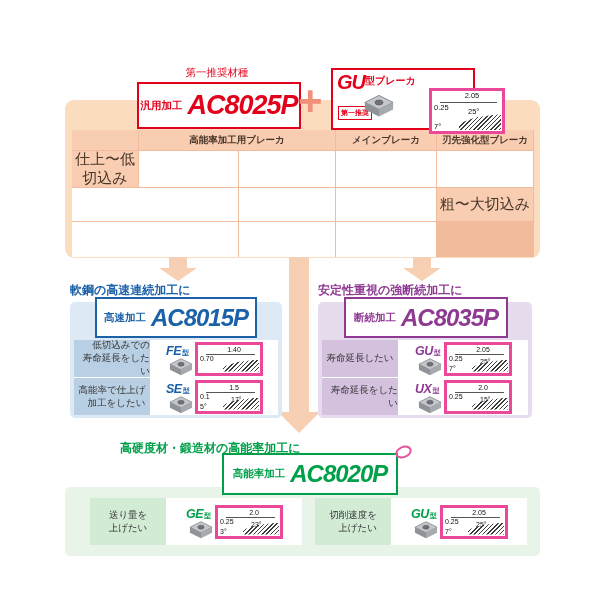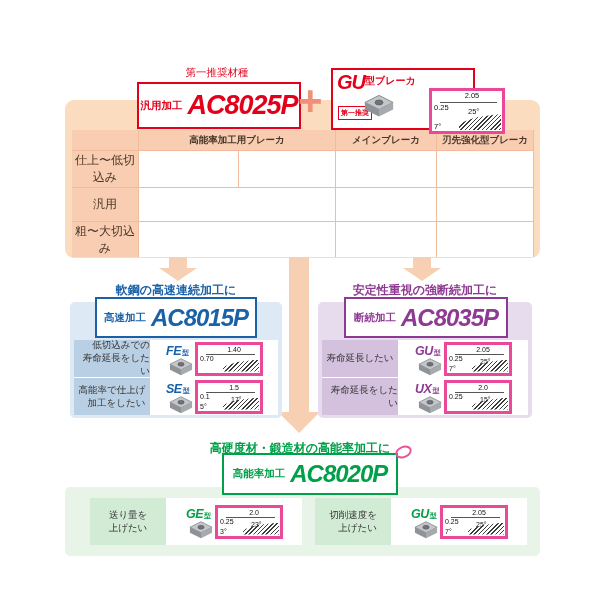--- a/index.html
+++ b/index.html
@@ -24,21 +24,21 @@
             font-size:7px;font-weight:bold;padding:1px 2px;}
   .gu-ins{position:absolute;left:31px;top:24px;width:30px;height:24px;}
   .gu-prof{position:absolute;left:64px;top:12px;}
   
   .tbl{left:72px;top:130px;width:462px;display:grid;z-index:1;
        grid-template-columns:66px 99px 96px 100px 96px;grid-template-rows:20px 36px 33px 35px;
        gap:1px;background:var(--peachline);}
   .th{background:var(--peachcell);font-size:9.5px;font-weight:bold;color:#4a372a;
       display:flex;align-items:center;justify-content:center;}
   .span2{grid-column:span 2;}
-  .tlabel{background:var(--peachcell);font-size:12px;color:#4a372a;
+  .tlabel{background:var(--peachcell);font-size:15px;color:#4a372a;
           display:flex;align-items:center;justify-content:center;text-align:center;}
   .tcell,.scontent{background:#fff;display:flex;align-items:center;justify-content:center;padding:0 1px;}
   
   .cellbody{display:flex;align-items:center;gap:2px;}
   .lhs{display:flex;flex-direction:column;align-items:flex-start;line-height:1;}
   .tname{font-weight:bold;}
   .tname b{font-style:italic;font-size:12.5px;letter-spacing:-0.5px;}
   .kata{font-size:7px;margin-left:1px;} .blue .tname{color:var(--blue);}
   .purple .tname{color:var(--purple);} .green .tname{color:var(--green);}
   .insert{width:24px;height:18px;margin:0 0 0 3px;flex:none;}
@@ -59,21 +59,21 @@
   .profile-lg .p-ang{top:17px;left:36px;}
   .profile-lg .p-hatch{width:42px;height:16px;}
   
   .stem{position:absolute;background:var(--arrow);z-index:0;}
   .head{position:absolute;width:0;height:0;border-left:19px solid transparent;border-right:19px solid transparent;
         border-top:13px solid var(--arrow);z-index:0;}
   .vband{position:absolute;left:289px;top:252px;width:20px;height:160px;background:var(--arrow);z-index:0;}
   .vhead{position:absolute;left:278px;top:412px;width:0;height:0;border-left:21px solid transparent;
          border-right:21px solid transparent;border-top:21px solid var(--arrow);z-index:0;}
   
-  .heading{position:absolute;font-size:12px;font-weight:bold;text-align:center;z-index:2;}
+  .heading{position:absolute;font-size:12px;font-weight:bold;text-align:left;z-index:2;}
   .blue-h{left:70px;top:282px;width:212px;color:var(--blue);}
   .purple-h{left:318px;top:282px;width:214px;color:var(--purple);}
   .green-h{left:120px;top:440px;width:360px;color:var(--green);}
   .panel{position:absolute;border-radius:5px;z-index:1;}
   .left-panel{left:70px;top:302px;width:212px;height:116px;background:var(--bluebg);}
   .right-panel{left:318px;top:302px;width:214px;height:116px;background:var(--purplebg);}
   .bottom-panel{left:65px;top:487px;width:475px;height:69px;background:var(--greenbg);}
   .blue-box{left:95px;top:297px;width:158px;height:37px;border:2px solid var(--blue);color:var(--blue);}
   .purple-box{left:344px;top:297px;width:160px;height:37px;border:2px solid var(--purple);color:var(--purple);}
   .green-box{left:222px;top:453px;width:172px;height:38px;border:2px solid var(--green);color:var(--green);}
@@ -131,21 +131,20 @@
     <div class="th span2">高能率加工用ブレーカ</div>
     <div class="th">メインブレーカ</div>
     <div class="th">刃先強化型ブレーカ</div>
 
     <div class="tlabel">仕上〜低切込み</div>
     <div class="tcell red"></div>
       <div class="tcell red"></div>
       <div class="tcell red"></div>
       <div class="tcell red"></div>
 
-    <div class="tlabel">汎用</div>
     <div class="tcell red span2"></div>
       <div class="tcell red"></div>
       <div class="tcell red"></div>
 
     <div class="tlabel">粗〜大切込み</div>
     <div class="tcell red span2"></div>
       <div class="tcell red"></div>
       <div class="tcell red"></div>
   </div>
 

